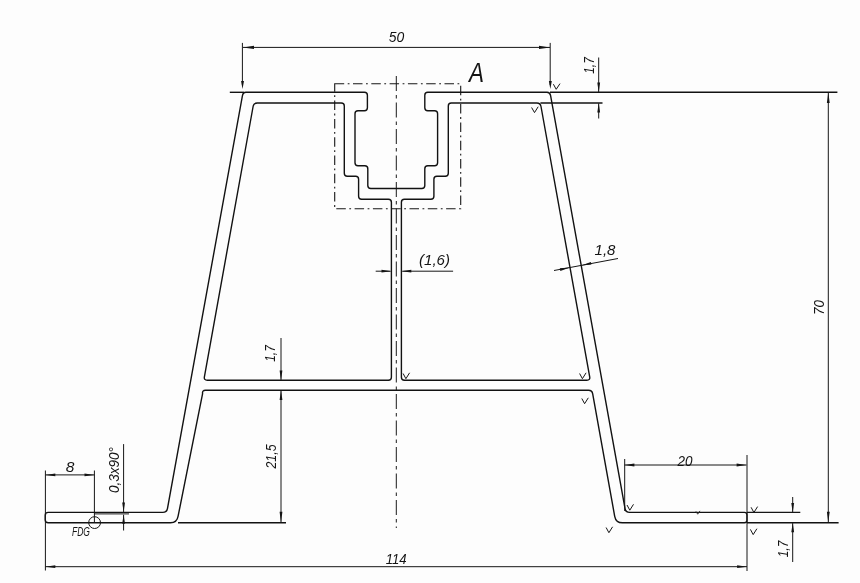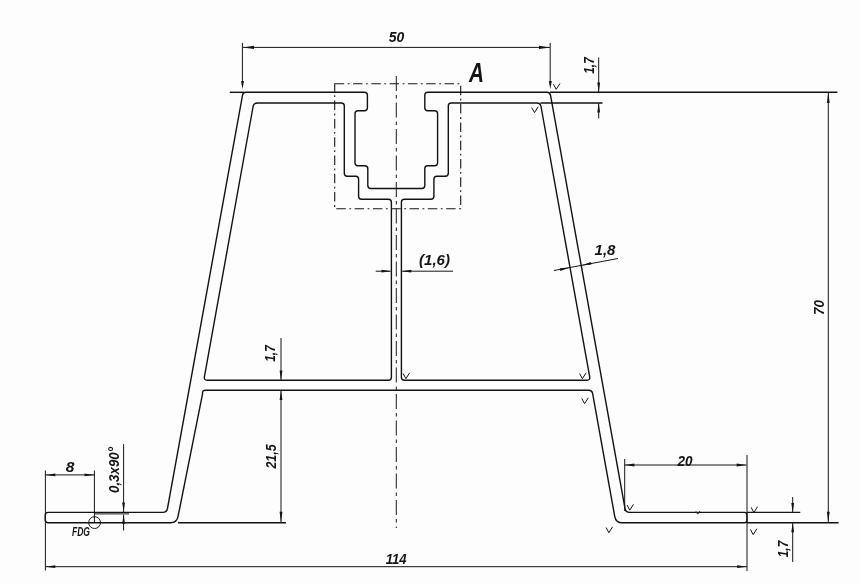--- a/index.html
+++ b/index.html
@@ -1,16 +1,16 @@
 <!DOCTYPE html>
 <html><head>
 <meta charset="utf-8">
 <style>
   html,body{margin:0;padding:0;background:#ffffff;}
-  .wrap{width:860px;height:583px;position:relative;background:#fca5a5;overflow:hidden;font-weight:bold;}
+  .wrap{width:860px;height:583px;position:relative;background:#fca5a5;overflow:hidden;}
   svg{position:absolute;left:0;top:0;}
   text{font-family:"Liberation Sans", sans-serif;font-style:italic;fill:#141414;}
 </style>
 </head>
 <body>
 <div class="wrap">
 <svg width="860" height="583" viewBox="0 0 860 583">
 
 <rect x="0" y="0" width="860" height="583" fill="#fdfdfd"></rect>
 

